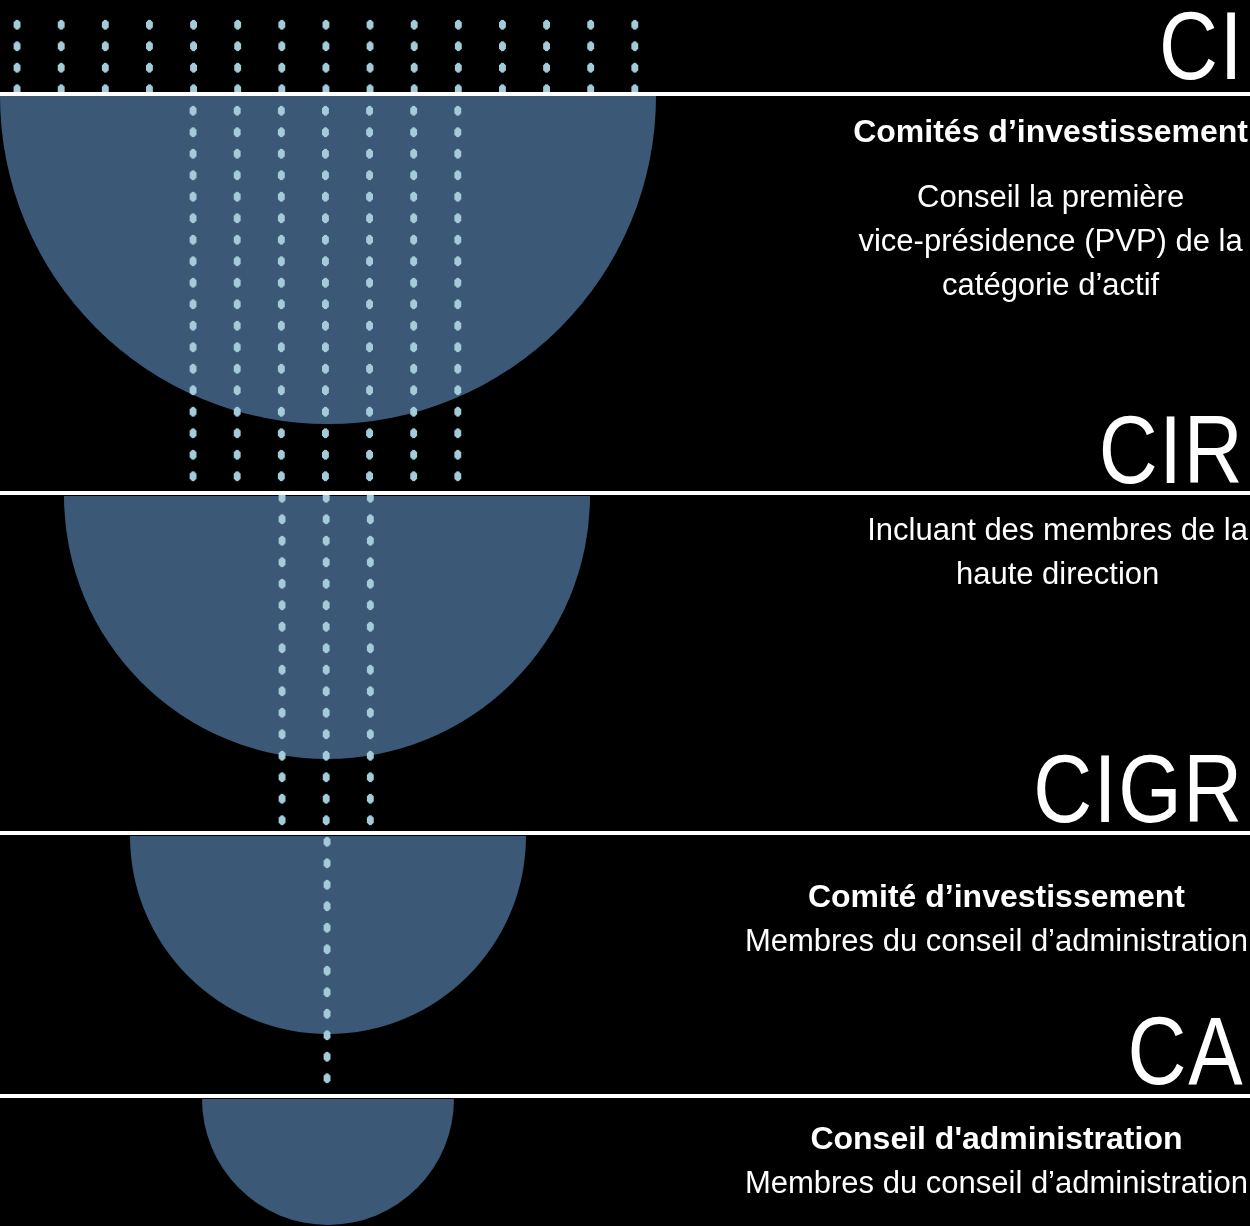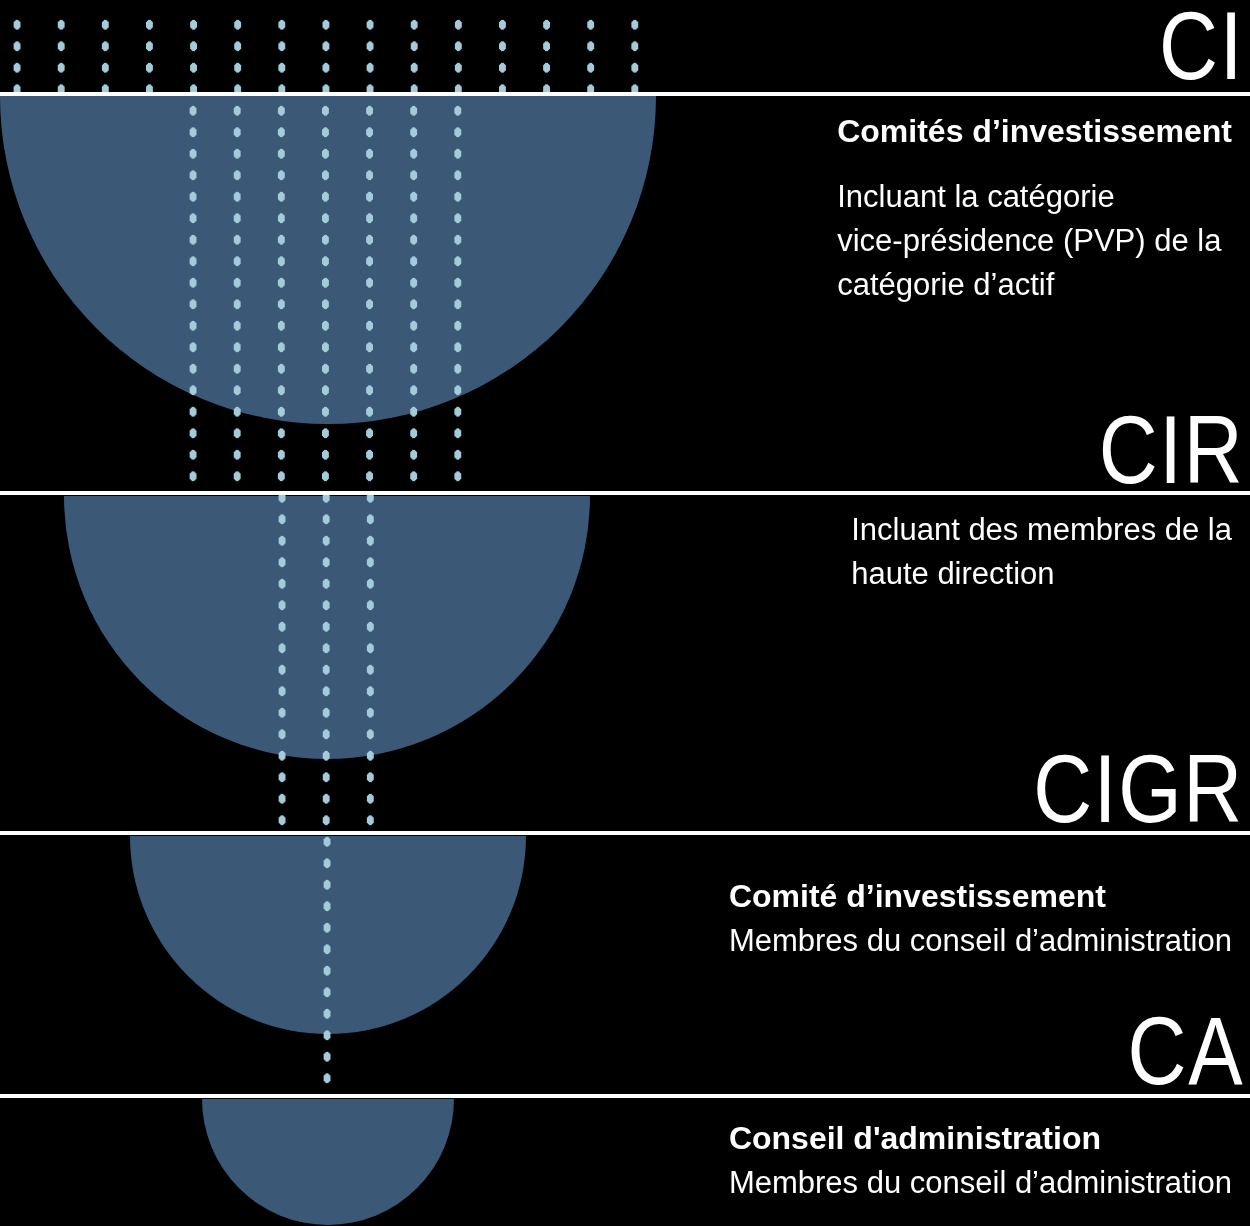--- a/index.html
+++ b/index.html
@@ -42,21 +42,21 @@
 
   
   .acronym{
     position:absolute;right:6px;color:var(--text,#fff);
     font-size:96px;line-height:100px;font-weight:400;letter-spacing:2px;
     transform:scaleX(0.85);transform-origin:100% 50%;white-space:nowrap;
   }
   .a1{top:-4px;} .a2{top:400px;} .a3{top:739px;} .a4{top:1001px;}
 
   
-  .block{position:absolute;right:0;padding-right:18px;text-align:left;color:var(--text,#fff);white-space:nowrap;}
+  .block{position:absolute;right:0;padding-right:2px;text-align:center;color:var(--text,#fff);white-space:nowrap;}
   .title{font-weight:bold;font-size:32px;line-height:38px;}
   .desc{font-size:31px;line-height:44px;}
   .tline,.dline{display:block;}
   .b1{top:112px;} .b1 .desc{margin-top:25px;}
   .b2{top:508px;} .b2 .title{line-height:37px;} .b2 .desc{margin-top:0;}
   .b3{top:852px;margin-top:24px;} .b3 .title{line-height:41px;} .b3 .desc{margin-top:2px;}
   .b4{top:1119px;} .b4 .desc{margin-top:4px;}
 </style>
 </head>
 <body>
@@ -81,21 +81,21 @@
   <div class="acronym a1">CI</div>
   <div class="acronym a2">CIR</div>
   <div class="acronym a3">CIGR</div>
   <div class="acronym a4">CA</div>
 
   <div class="block b1">
     <div class="title">
       <span class="tline">Comités d’investissement</span>
     </div>
     <div class="desc">
-      <span class="dline">Incluant la catégorie</span>
+      <span class="dline">Conseil la première</span>
       <span class="dline">vice-présidence (PVP) de la</span>
       <span class="dline">catégorie d’actif</span>
     </div>
   </div>
 
   <div class="block b2">
     <div class="desc">
       <span class="dline">Incluant des membres de la</span>
       <span class="dline">haute direction</span>
     </div>

